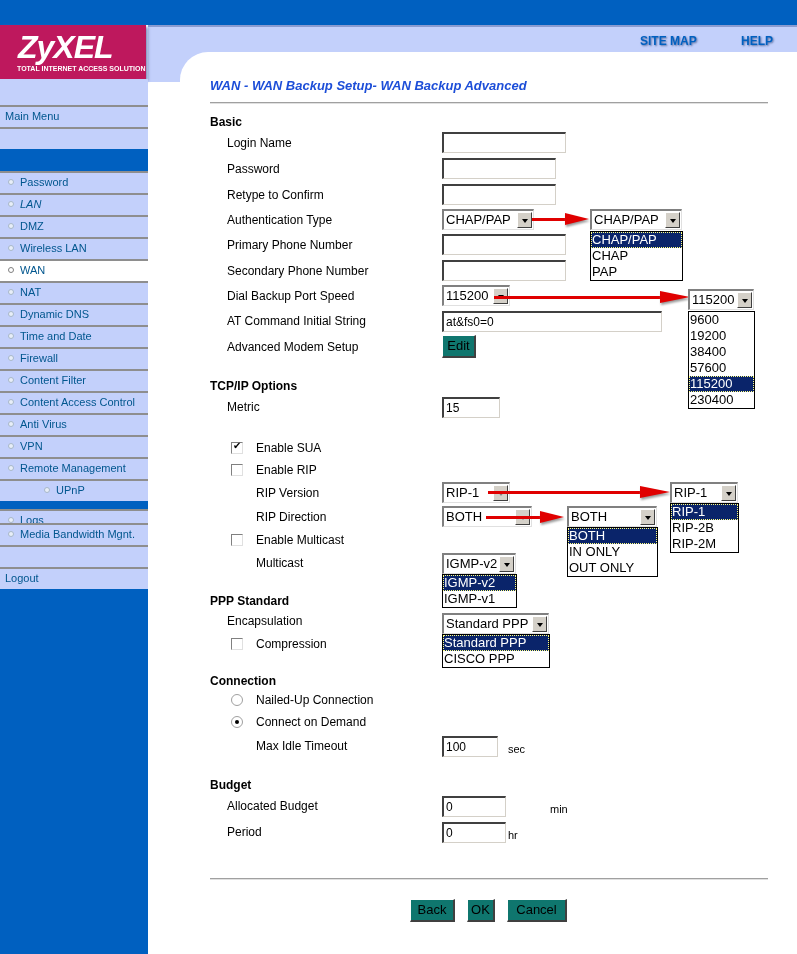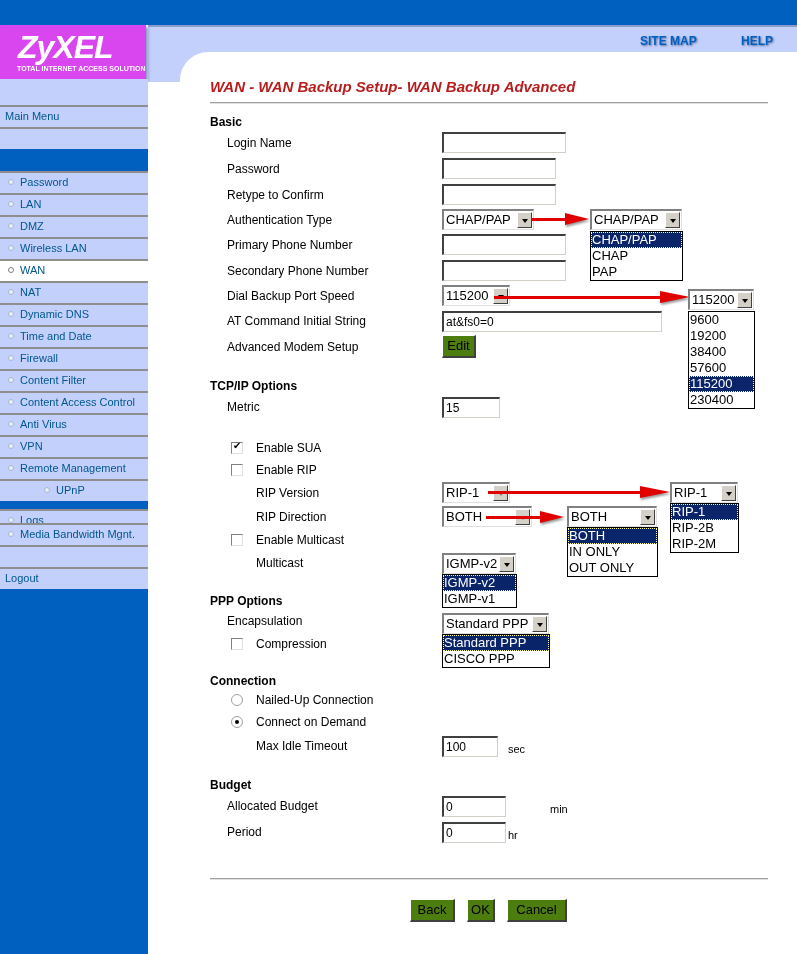--- a/index.html
+++ b/index.html
@@ -5,53 +5,53 @@
   * { box-sizing: border-box; margin: 0; padding: 0; }
   html, body { width: 797px; height: 954px; overflow: hidden; background: #fff; }
   body { position: relative; font-family: "Liberation Sans", "DejaVu Sans", sans-serif; font-size: 12px; color: #000; }
 
   
   .topbar { position: absolute; left: 0; top: 0; width: 797px; height: 25px; background: #0060c0; }
   .headerband { position: absolute; left: 148px; top: 25px; width: 649px; height: 30px; background: #c3d0fb; border-top: 2px solid #8a9bd0; }
   .content-bg { position: absolute; left: 148px; top: 25px; width: 649px; height: 929px; background: #c3d0fb; }
   .content-white { position: absolute; left: 180px; top: 52px; width: 617px; height: 902px; background: #fff; border-top-left-radius: 28px; }
   .content-white-left { position: absolute; left: 148px; top: 82px; width: 40px; height: 872px; background: #fff; }
-  .logo { position: absolute; left: 0; top: 25px; width: 146px; height: 54px; background: #d946ef; box-shadow: 2px 2px 3px #7c8cc0; }
+  .logo { position: absolute; left: 0; top: 25px; width: 146px; height: 54px; background: #be185d; box-shadow: 2px 2px 3px #7c8cc0; }
   .logo-main { position: absolute; left: 18px; top: 4px; font-size: 32px; font-weight: bold; font-style: italic; color: #fff; letter-spacing: -1px; font-family: "Liberation Sans", sans-serif; }
   .logo-sub { position: absolute; left: 17px; top: 40px; font-size: 7px; font-weight: bold; color: #fff; letter-spacing: 0px; white-space: nowrap; }
   .toplink { position: absolute; top: 34px; font-size: 12px; font-weight: bold; color: #0060c0; text-shadow: 1px 1px 2px #5a6fa0; cursor: pointer; }
 
   
   .sidebar { position: absolute; left: 0; top: 79px; width: 148px; height: 875px; background: #0060c0; }
   .sb-top { position: absolute; left: 0; top: 0; width: 148px; height: 26px; background: #c3d0fb; }
   .sb-item { position: absolute; left: 0; width: 148px; height: 22px; background: #c3d0fb; border-top: 2px solid #8e8e8e; color: #00568e; font-size: 11px; line-height: 19px; padding-left: 5px; white-space: nowrap; cursor: pointer; }
   .sb-item.sub { padding-left: 8px; }
   .sb-item .dot { display: inline-block; width: 6px; height: 6px; border-radius: 50%; border: 1px solid #a8b8c8; background: #e8eef8; margin-right: 6px; vertical-align: 1px; }
   .sb-item.active { background: #fff; }
   .sb-item.active .dot { border-color: #808080; background: #fff; }
   .sb-header { background: #fff; color: #00568e; font-weight: bold; font-size: 12px; }
 
   
-  .page-title { position: absolute; left: 210px; top: 78px; font-size: 15px; font-weight: bold; font-style: italic; color: #b91c1c; white-space: nowrap; }
+  .page-title { position: absolute; left: 210px; top: 78px; font-size: 13px; font-weight: bold; font-style: italic; color: #1d4ed8; white-space: nowrap; }
   .hr { position: absolute; left: 210px; width: 558px; height: 2px; background: #a0a0a0; border-bottom: 1px solid #e0e0e0; }
   .section { position: absolute; left: 210px; font-size: 12px; font-weight: bold; }
   .lbl { position: absolute; left: 227px; font-size: 12px; white-space: nowrap; }
   .lbl2 { position: absolute; left: 256px; font-size: 12px; white-space: nowrap; }
   .txt { position: absolute; height: 21px; background: #fff; border-top: 2px solid #404040; border-left: 2px solid #404040; border-right: 1px solid #d4d0c8; border-bottom: 1px solid #d4d0c8; font-size: 12px; line-height: 18px; padding-left: 2px; font-family: "Liberation Sans", sans-serif; }
   .unit { position: absolute; font-size: 11px; }
 
   .sel { position: absolute; height: 21px; background: #fff; border-top: 2px solid #808080; border-left: 2px solid #808080; border-right: 1px solid #e0e0e0; border-bottom: 1px solid #e0e0e0; font-size: 13px; line-height: 18px; padding-left: 2px; white-space: nowrap; cursor: pointer; }
   .sel .arrow { position: absolute; right: 1px; top: 1px; width: 15px; height: 16px; background: #d4d0c8; border-top: 1px solid #fff; border-left: 1px solid #fff; border-right: 1px solid #404040; border-bottom: 1px solid #404040; }
   .sel .arrow::after { content: ""; position: absolute; left: 4px; top: 6px; border-left: 3px solid transparent; border-right: 3px solid transparent; border-top: 4px solid #000; }
   .sel.disabled .arrow::after { border-top-color: #808080; }
   .list { position: absolute; background: #fff; border: 1px solid #000; font-size: 13px; }
   .list .opt { height: 16px; line-height: 16px; padding-left: 1px; white-space: nowrap; cursor: pointer; }
   .list .opt.selected { background: #0a246a; color: #fff; outline: 1px dotted #ffff80; outline-offset: -1px; }
 
-  .btn { position: absolute; height: 23px; background: #4d7c0f; border-top: 1px solid #fff; border-left: 1px solid #fff; border-right: 2px solid #404040; border-bottom: 2px solid #404040; font-size: 13px; line-height: 20px; text-align: center; cursor: pointer; font-family: "Liberation Sans", sans-serif; }
+  .btn { position: absolute; height: 23px; background: #0f766e; border-top: 1px solid #fff; border-left: 1px solid #fff; border-right: 2px solid #404040; border-bottom: 2px solid #404040; font-size: 13px; line-height: 20px; text-align: center; cursor: pointer; font-family: "Liberation Sans", sans-serif; }
 
   .chk { position: absolute; width: 12px; height: 12px; background: #fff; border-top: 1px solid #808080; border-left: 1px solid #808080; border-right: 1px solid #e0e0e0; border-bottom: 1px solid #e0e0e0; cursor: pointer; }
   .chk.checked::after { content: "✔"; position: absolute; left: 1px; top: -3px; font-size: 10px; color: #000; }
   .radio { position: absolute; width: 12px; height: 12px; border-radius: 50%; background: #fff; border: 1px solid #a0a0a0; cursor: pointer; }
   .radio.checked::after { content: ""; position: absolute; left: 3px; top: 3px; width: 4px; height: 4px; border-radius: 50%; background: #000; }
 
   .arrow-line { position: absolute; height: 3px; background: #e00000; }
   .arrow-head { position: absolute; width: 0; height: 0; border-top: 6px solid transparent; border-bottom: 6px solid transparent; border-left: 24px solid #e00000; filter: drop-shadow(1px 2px 1px #999); }
 </style>
 </head>
@@ -68,21 +68,21 @@
   <div class="logo-sub">TOTAL INTERNET ACCESS SOLUTION</div>
 </div>
 <div class="toplink" style="left:640px;">SITE MAP</div>
 <div class="toplink" style="left:741px;">HELP</div>
 
 <div class="sidebar">
   <div class="sb-top"></div>
   <div class="sb-item" style="top:26px;">Main Menu</div>
   <div class="sb-item" style="top:48px;"></div>
   <div class="sb-item sub" style="top:92px;"><span class="dot"></span><span>Password</span></div>
-  <div class="sb-item sub" style="top:114px;"><span class="dot"></span><span>LAN</span></div>
+  <div class="sb-item sub" style="top:114px;font-style:italic;"><span class="dot"></span><span>LAN</span></div>
   <div class="sb-item sub" style="top:136px;"><span class="dot"></span><span>DMZ</span></div>
   <div class="sb-item sub" style="top:158px;"><span class="dot"></span><span>Wireless LAN</span></div>
   <div class="sb-item sub active" style="top:180px;"><span class="dot"></span><span>WAN</span></div>
   <div class="sb-item sub" style="top:202px;"><span class="dot"></span><span>NAT</span></div>
   <div class="sb-item sub" style="top:224px;"><span class="dot"></span><span>Dynamic DNS</span></div>
   <div class="sb-item sub" style="top:246px;"><span class="dot"></span><span>Time and Date</span></div>
   <div class="sb-item sub" style="top:268px;"><span class="dot"></span><span>Firewall</span></div>
   <div class="sb-item sub" style="top:290px;"><span class="dot"></span><span>Content Filter</span></div>
   <div class="sb-item sub" style="top:312px;"><span class="dot"></span><span>Content Access Control</span></div>
   <div class="sb-item sub" style="top:334px;"><span class="dot"></span><span>Anti Virus</span></div>
@@ -174,21 +174,21 @@
 
 <div class="chk" style="left:231px; top:534px;"></div>
 <div class="lbl2" style="top:533px;">Enable Multicast</div>
 <div class="lbl2" style="top:556px;">Multicast</div>
 <div class="sel" style="left:442px; top:553px; width:74px;"><span>IGMP-v2</span><span class="arrow"></span></div>
 <div class="list" style="left:442px; top:574px; width:75px;">
   <div class="opt selected">IGMP-v2</div>
   <div class="opt">IGMP-v1</div>
 </div>
 
-<div class="section" style="top:594px;">PPP Options</div>
+<div class="section" style="top:594px;">PPP Standard</div>
 <div class="lbl" style="top:614px;">Encapsulation</div>
 <div class="sel" style="left:442px; top:613px; width:107px;"><span>Standard PPP</span><span class="arrow"></span></div>
 <div class="list" style="left:442px; top:634px; width:108px;">
   <div class="opt selected">Standard PPP</div>
   <div class="opt">CISCO PPP</div>
 </div>
 <div class="chk" style="left:231px; top:638px;"></div>
 <div class="lbl2" style="top:637px;">Compression</div>
 
 <div class="section" style="top:674px;">Connection</div>

